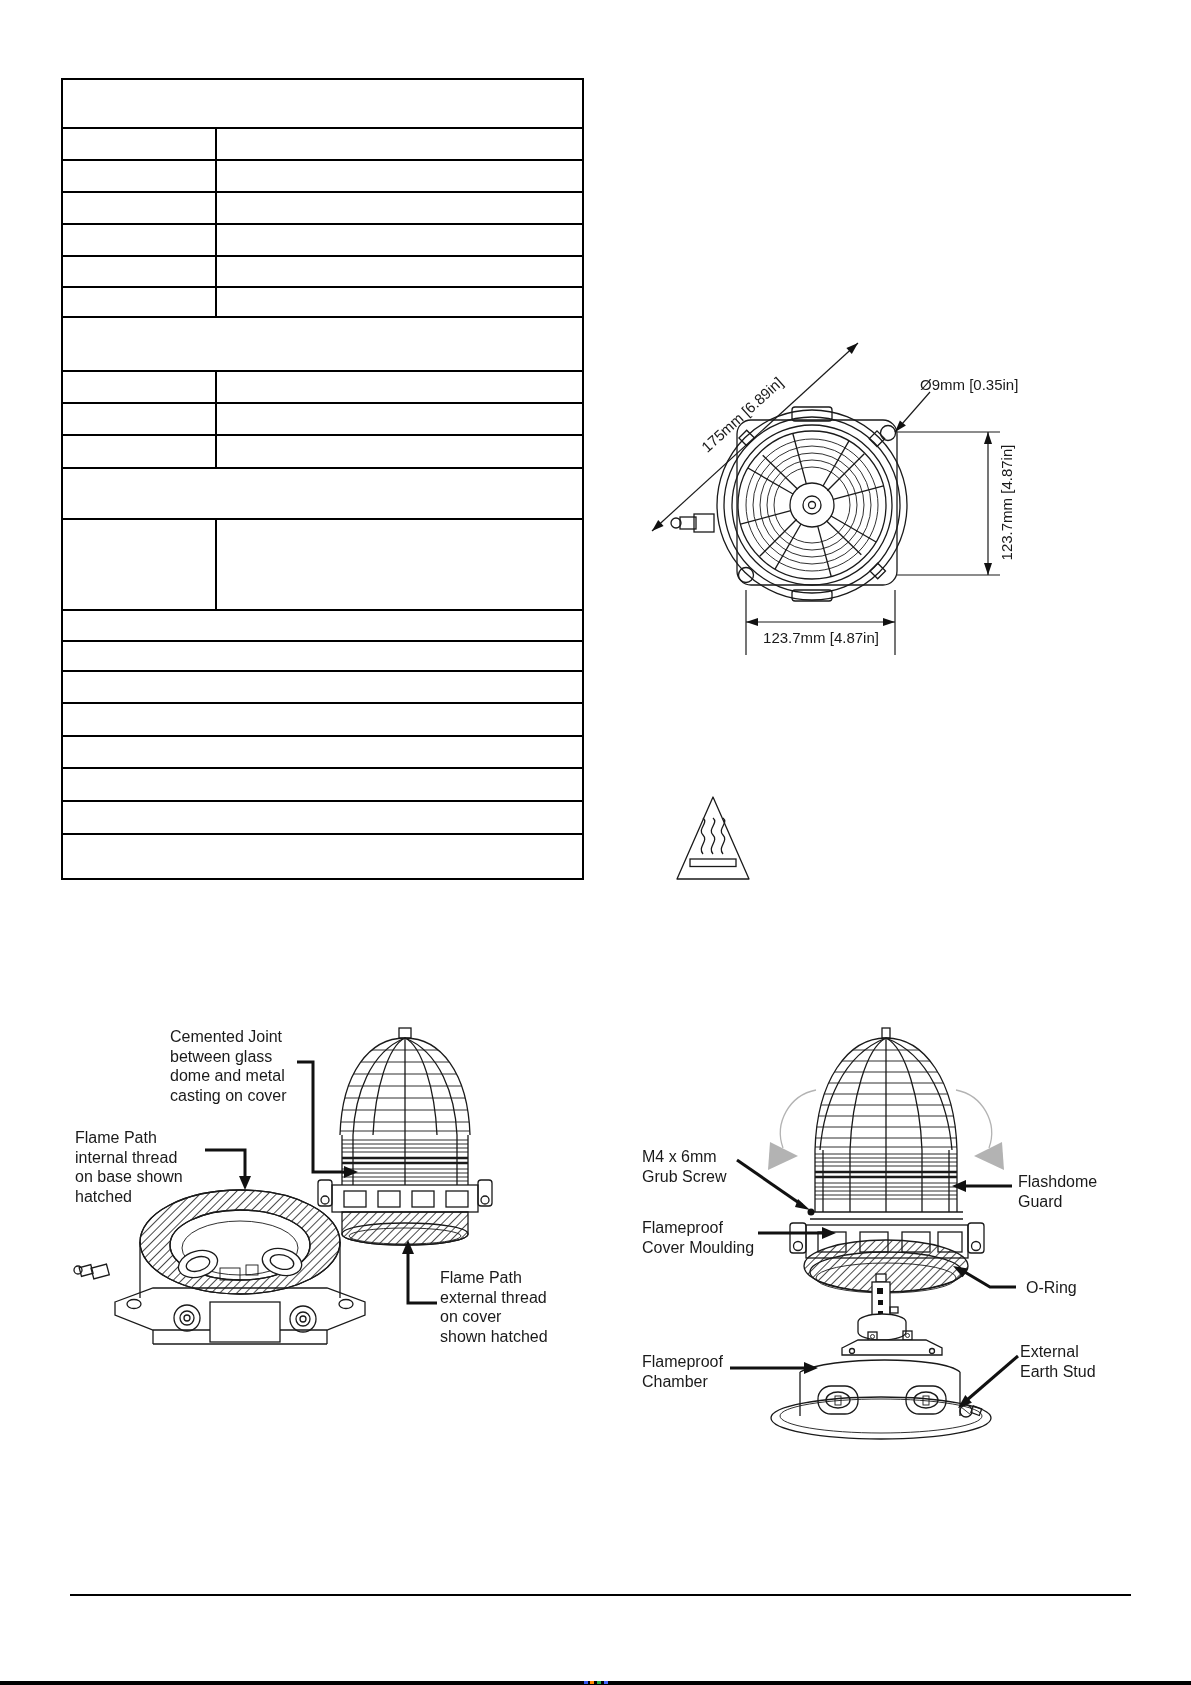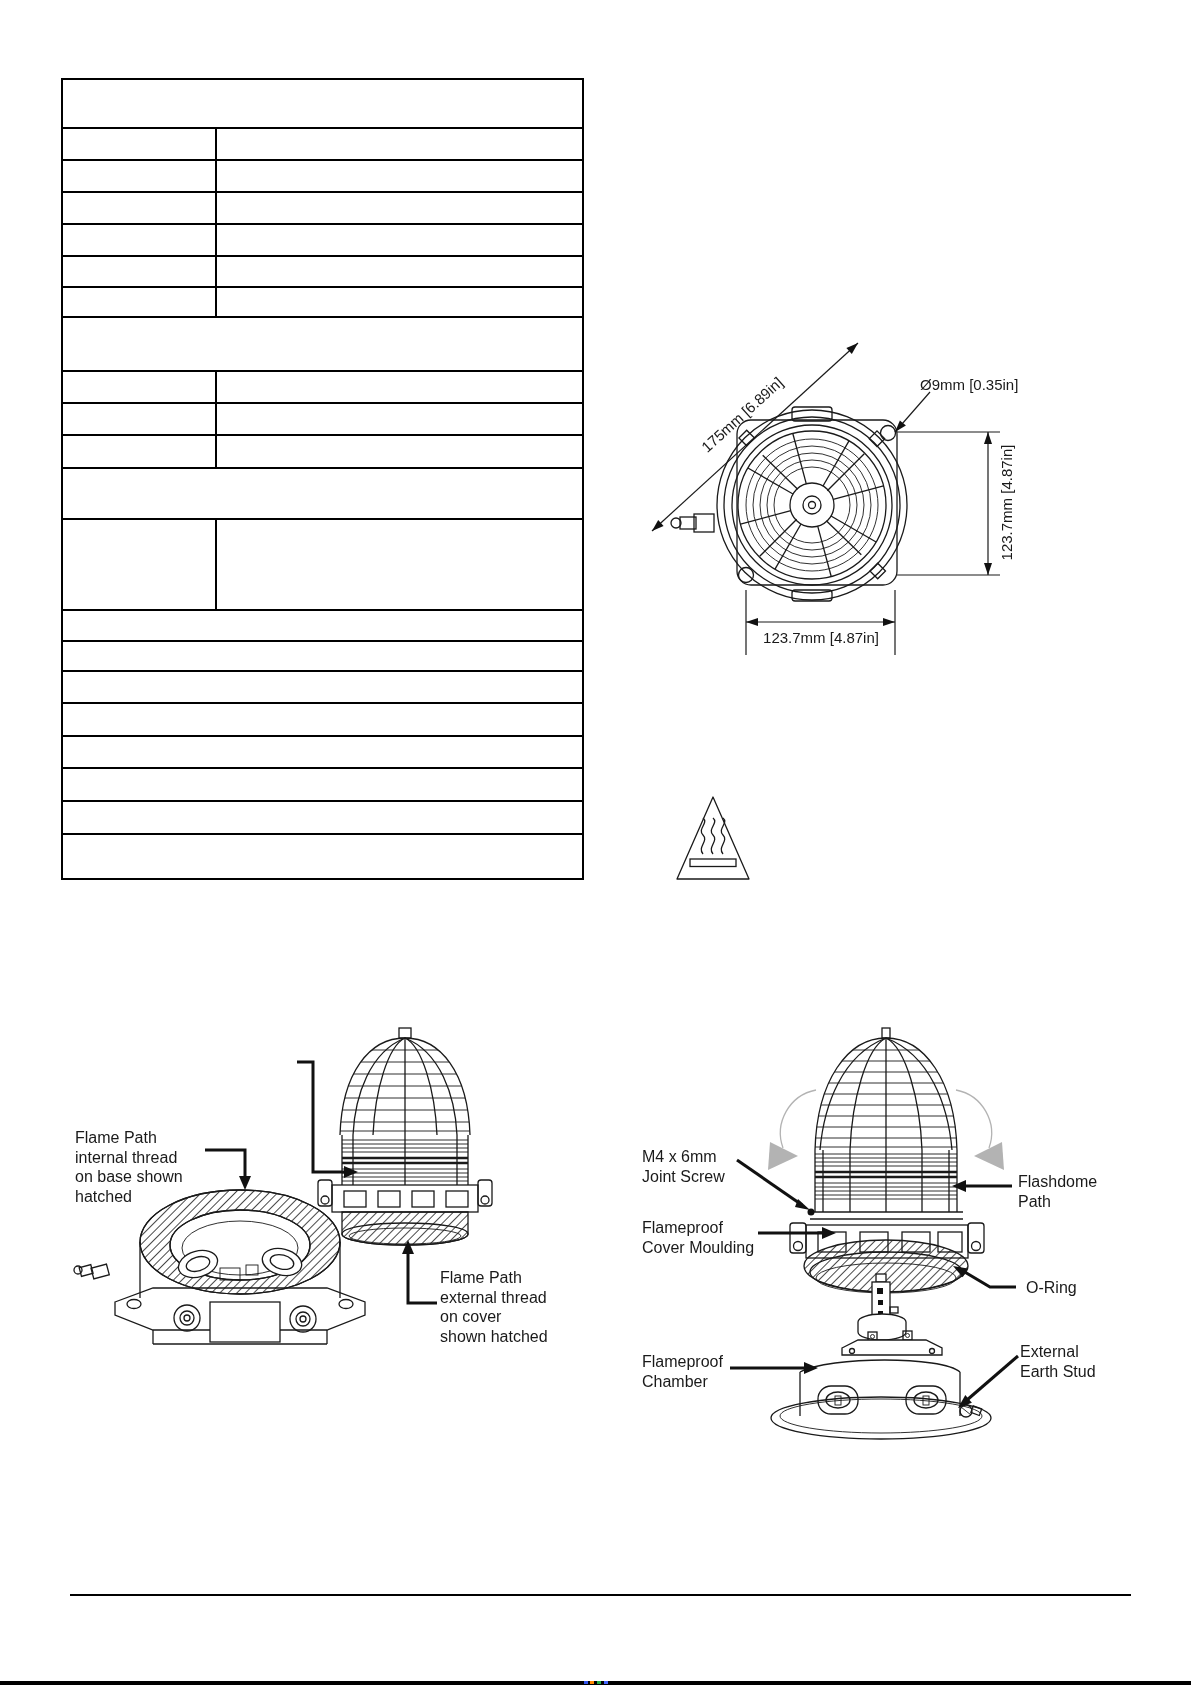--- a/index.html
+++ b/index.html
@@ -267,20 +267,24 @@
     <rect x="10" y="316" width="12" height="9" transform="rotate(-15 16 320)"></rect>
     <circle cx="8" cy="320" r="4"></circle>
 
     <polyline class="lead" points="227,112 243,112 243,222 276,222"></polyline>
     <polygon class="ah" points="288,222 274,216 274,228"></polygon>
     <polyline class="lead" points="135,200 175,200 175,228"></polyline>
     <polygon class="ah" points="175,240 169,226 181,226"></polygon>
     <polyline class="lead" points="367,353 338,353 338,302"></polyline>
     <polygon class="ah" points="338,290 332,304 344,304"></polygon>
   </svg>
+  <span class="lbl" style="left:170px;top:1027px">Cemented Joint
+between glass
+dome and metal
+casting on cover</span>
   <span class="lbl" style="left:75px;top:1128px">Flame Path
 internal thread
 on base shown
 hatched</span>
   <span class="lbl" style="left:440px;top:1268px">Flame Path
 external thread
 on cover
 shown hatched</span>
 
   <svg class="tech" style="left:620px;top:1020px" width="470" height="430" viewBox="0 0 470 430">
@@ -394,25 +398,25 @@
     <line class="lead" x1="392" y1="166" x2="344" y2="166"></line>
     <polygon class="ah" points="332,166 346,160 346,172"></polygon>
     <polyline class="lead" points="396,267 370,267 343,251"></polyline>
     <polygon class="ah" points="333,246 342.7,257.2 347.7,248.6"></polygon>
     <line class="lead" x1="110" y1="348" x2="186" y2="348"></line>
     <polygon class="ah" points="198,348 184,342 184,354"></polygon>
     <line class="lead" x1="398" y1="336" x2="347" y2="380"></line>
     <polygon class="ah" points="338,388 351.9,382.7 345.3,375.1"></polygon>
   </svg>
   <span class="lbl" style="left:642px;top:1147px">M4 x 6mm
-Joint Screw</span>
+Grub Screw</span>
   <span class="lbl" style="left:642px;top:1218px">Flameproof
 Cover Moulding</span>
   <span class="lbl" style="left:1018px;top:1172px">Flashdome
-Path</span>
+Guard</span>
   <span class="lbl" style="left:1026px;top:1278px">O-Ring</span>
   <span class="lbl" style="left:642px;top:1352px">Flameproof
 Chamber</span>
   <span class="lbl" style="left:1020px;top:1342px">External
 Earth Stud</span>
 
   <div class="footer-rule"></div>
   <div class="bottom-bar">
     <i style="left:584px;background:#3355ee"></i>
     <i style="left:590px;background:#ff8800"></i>

